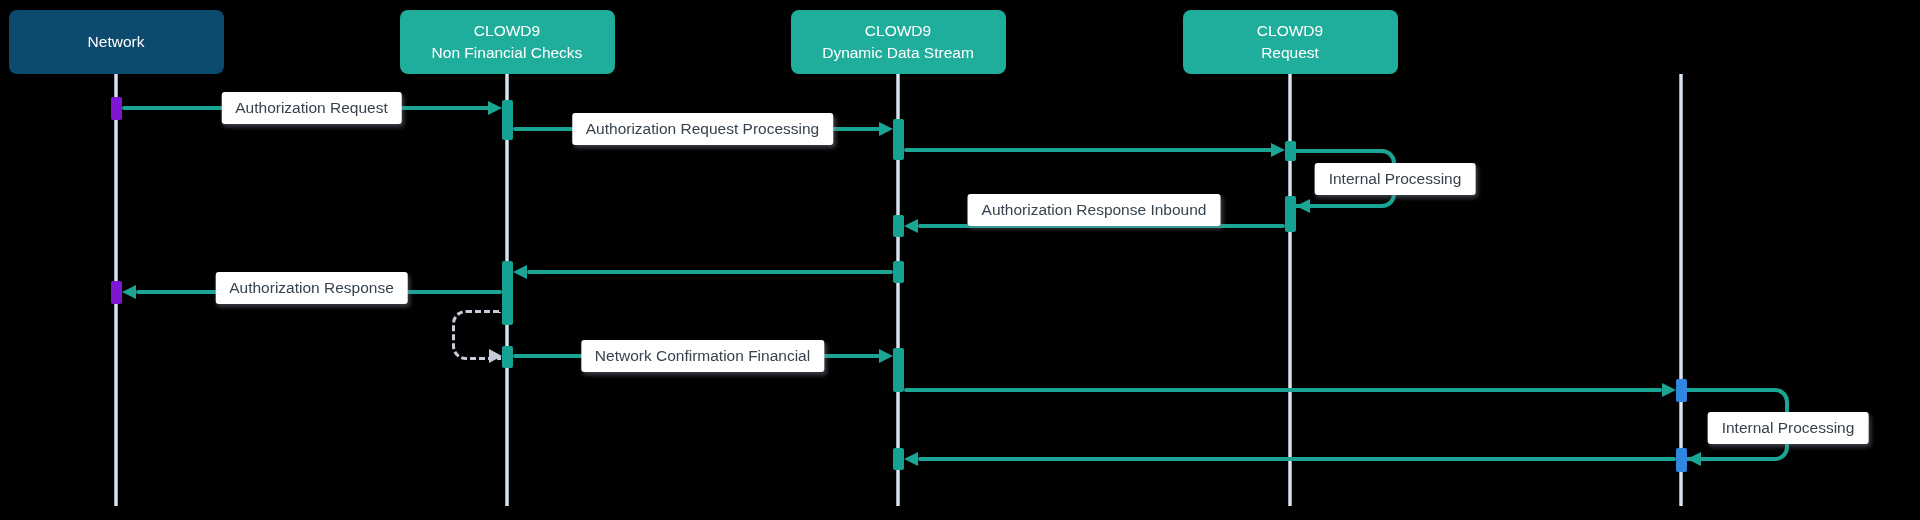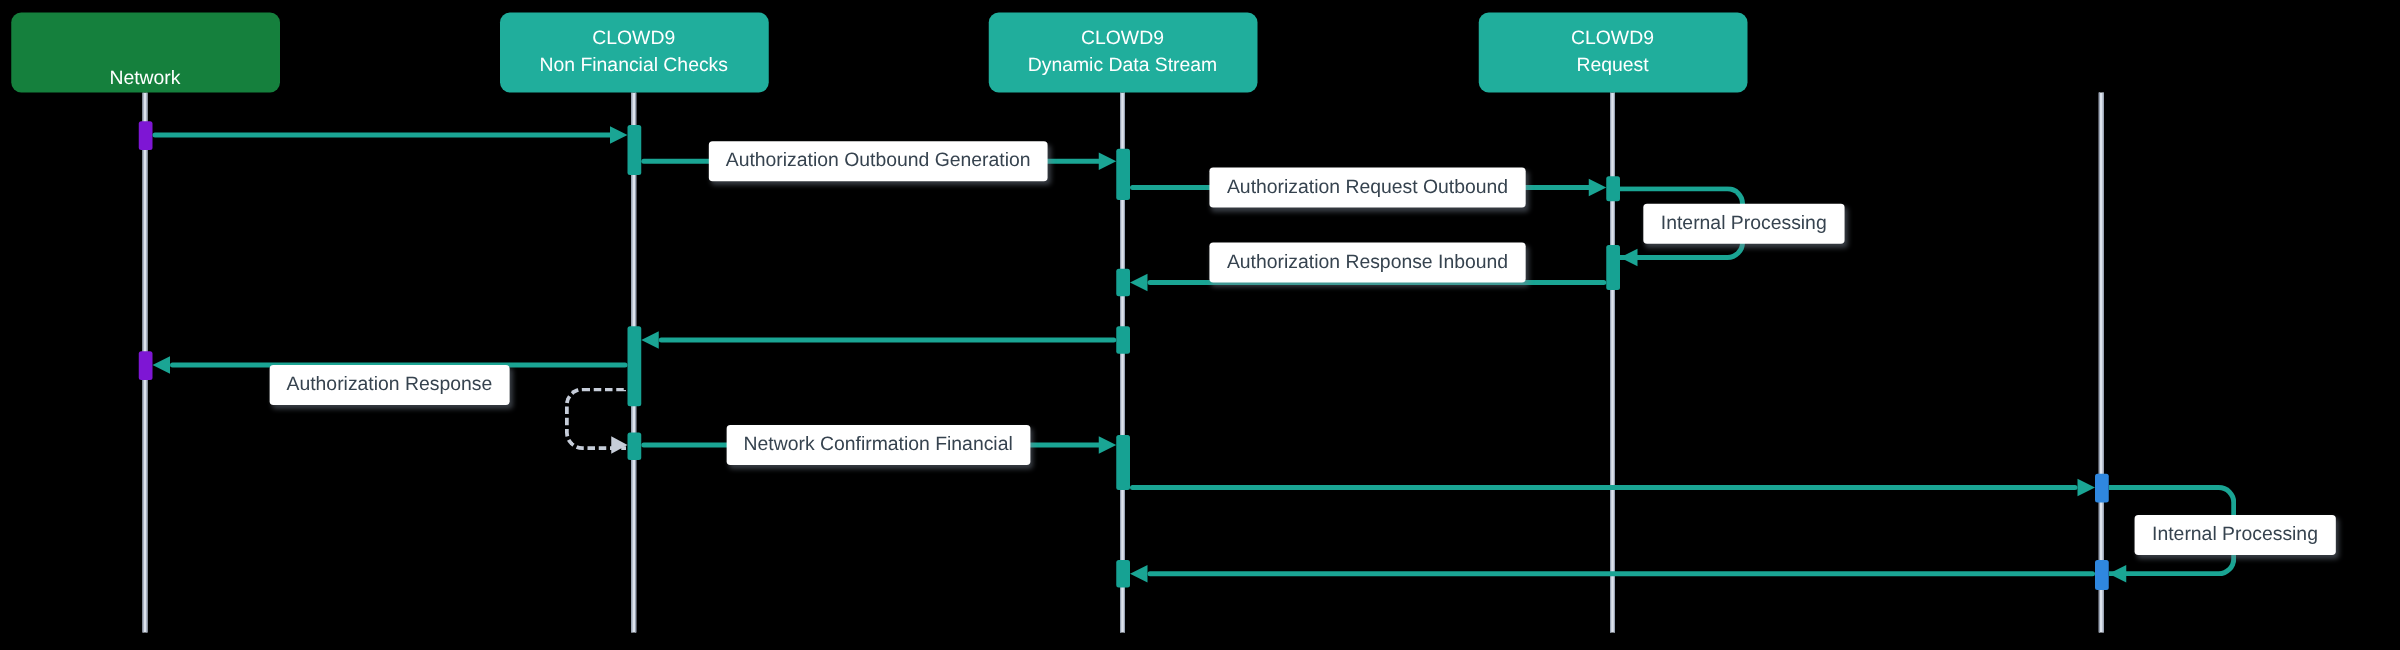--- a/index.html
+++ b/index.html
@@ -35,21 +35,21 @@
     background:#fff;color:#36434f;font-size:15.5px;font-weight:400;
     padding:7px 14px;border-radius:3px;z-index:6;
     box-shadow:2px 3px 4px rgba(125,135,150,.45);
   }
   
   .actor{
     position:absolute;top:10px;width:215px;height:64px;border-radius:8px;z-index:5;
     display:flex;flex-direction:column;align-items:center;justify-content:center;
     color:#fff;font-size:15.5px;line-height:22px;text-align:center;
   }
-  .actor-purple{background:#15803d;justify-content:flex-end;}
+  .actor-purple{background:#0c4a6e;}
   .actor-teal{background:#20ae9c;}
   .actor-blue{background:#2e85d8;}
 </style>
 </head>
 <body>
 
 <div id="stage">
 
   <div class="lifeline" style="left:114px"></div>
   <div class="lifeline" style="left:505px"></div>
@@ -103,25 +103,25 @@
 
   <div class="mline" style="left:512.5px;top:354px;width:368px"></div>
   <div class="head head-r" style="left:878.5px;top:348.5px"></div>
 
   <div class="mline" style="left:903.5px;top:388px;width:758px"></div>
   <div class="head head-r" style="left:1661.5px;top:382.5px"></div>
 
   <div class="mline" style="left:917.5px;top:457px;width:758px"></div>
   <div class="head head-l" style="left:903.5px;top:451.5px"></div>
 
-  <div class="mlabel" style="left:702.5px;top:129px">Authorization Outbound Generation</div>
-  <div class="mlabel" style="left:1094px;top:150px">Authorization Request Outbound</div>
+  <div class="mlabel" style="left:311.5px;top:108px">Authorization Request</div>
+  <div class="mlabel" style="left:702.5px;top:129px">Authorization Request Processing</div>
   <div class="mlabel" style="left:1395px;top:179px">Internal Processing</div>
   <div class="mlabel" style="left:1094px;top:210px">Authorization Response Inbound</div>
-  <div class="mlabel" style="left:311.5px;top:308px">Authorization Response</div>
+  <div class="mlabel" style="left:311.5px;top:288px">Authorization Response</div>
   <div class="mlabel" style="left:702.5px;top:356px">Network Confirmation Financial</div>
   <div class="mlabel" style="left:1788px;top:428px">Internal Processing</div>
 
   <div class="actor actor-purple" style="left:8.5px">
     <span>Network</span>
   </div>
   <div class="actor actor-teal" style="left:399.5px">
     <span>CLOWD9</span>
     <span>Non Financial Checks</span>
   </div>

